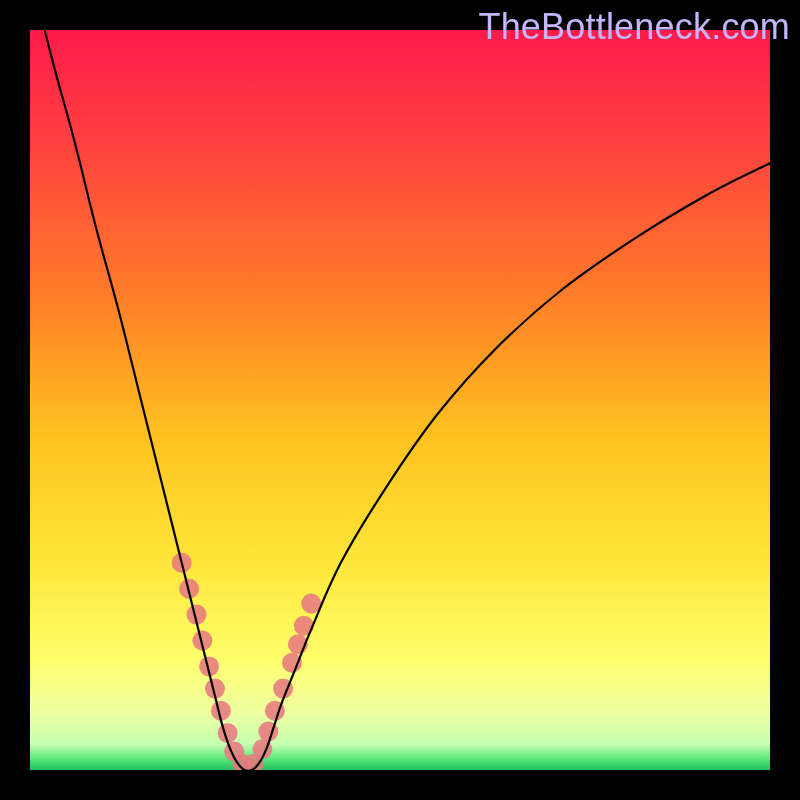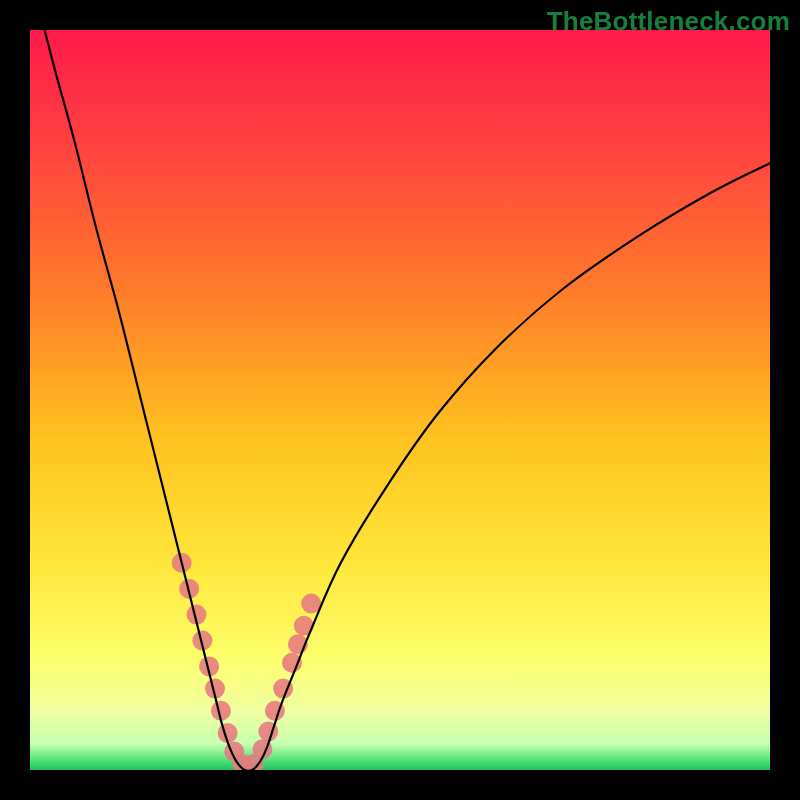--- a/index.html
+++ b/index.html
@@ -26,23 +26,23 @@
     overflow: hidden;
   }
   .gradient {
     position: absolute;
     left: 0; top: 0; right: 0; bottom: 0;
   }
   .watermark {
     position: absolute;
     top: 6px;
     right: 10px;
-    color: #15803d;
-    font-size: 26px;
-    font-weight: 700;
+    color: #c4b5fd;
+    font-size: 36px;
+    font-weight: 400;
     letter-spacing: 0.2px;
   }
   svg.curve {
     position: absolute;
     left: 0; top: 0;
     width: 740px;
     height: 740px;
   }
 </style>
 </head>

